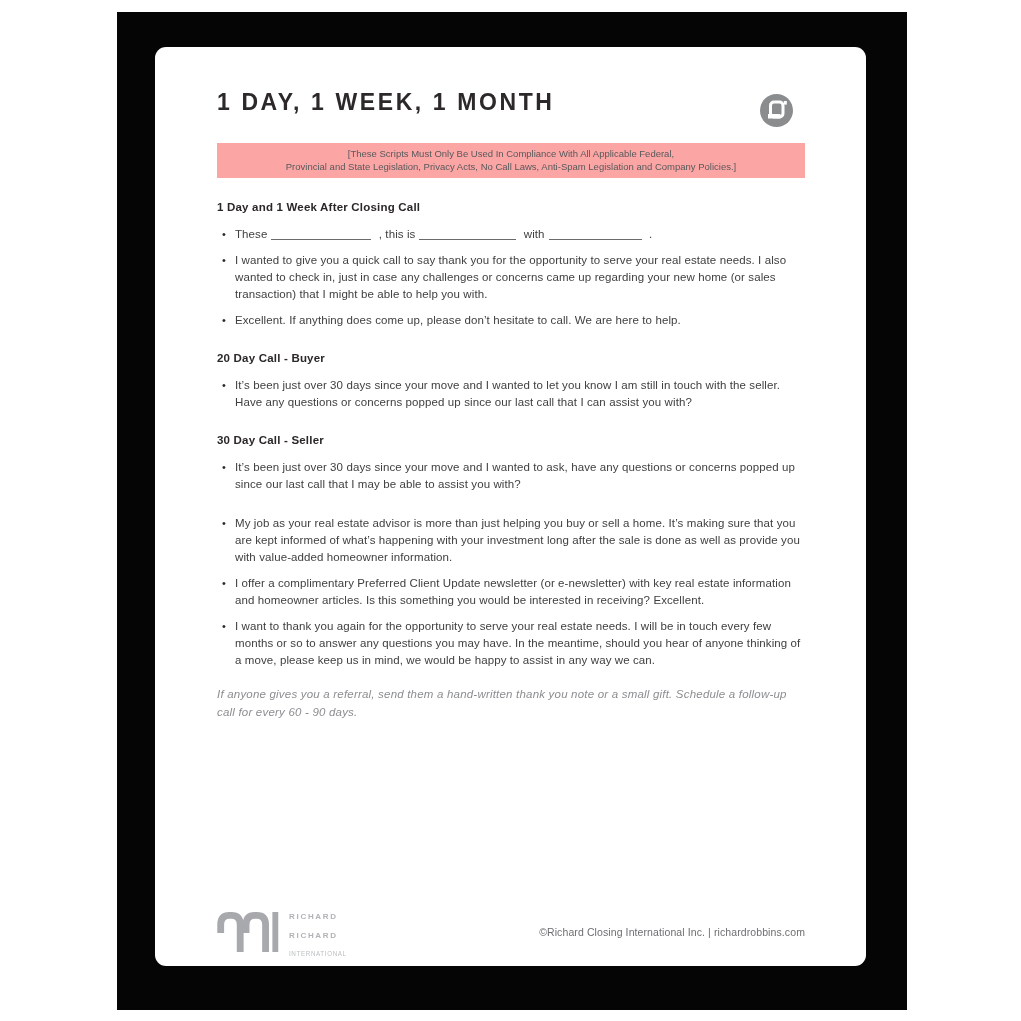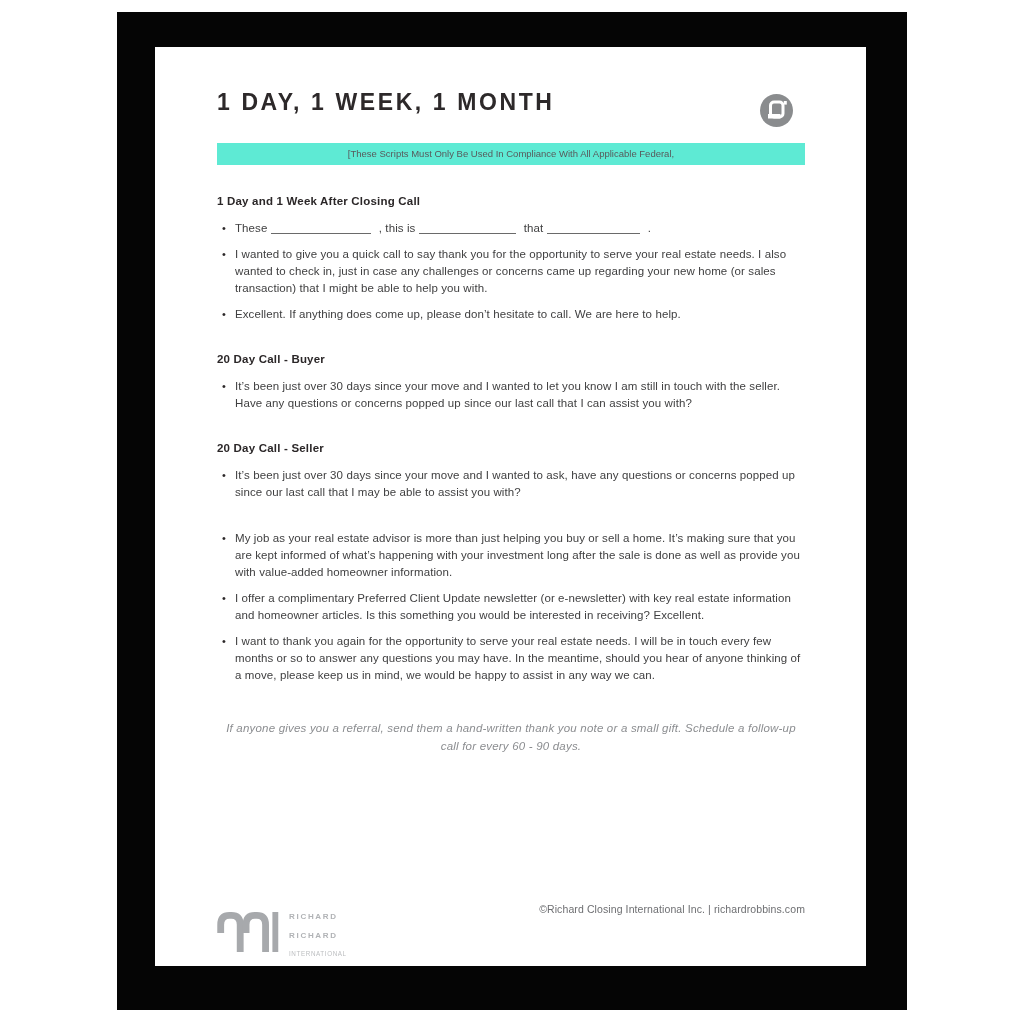--- a/index.html
+++ b/index.html
@@ -14,20 +14,21 @@
     position: absolute;
     left: 117px; top: 12px;
     width: 790px; height: 998px;
     background: #050505;
   }
   .page {
     position: absolute;
     left: 38px; top: 35px;
     width: 711px; height: 919px;
     background: #ffffff;
+    border-radius: 11px;
   }
   .content {
     padding: 41px 61px 0 62px;
     position: relative;
   }
   .doc-header {
     display: flex;
     justify-content: space-between;
     align-items: flex-start;
   }
@@ -39,28 +40,28 @@
     color: #2d292a;
   }
   .badge {
     width: 33px; height: 33px;
     margin-top: 6px;
     margin-right: 12px;
     flex: 0 0 auto;
   }
   .compliance {
     margin-top: 16px;
-    background: #5eead4;
+    background: #fca5a5;
     color: #58595b;
     font-size: 9.5px;
     line-height: 13px;
     text-align: center;
     padding: 4px 10px 5px;
   }
-  .section { margin-top: 29px; }
+  .section { margin-top: 22px; }
   .section h2 {
     font-size: 11.5px;
     line-height: 14px;
     font-weight: bold;
     color: #2b2728;
     letter-spacing: 0.2px;
     margin-bottom: 12px;
   }
   .bullet {
     display: flex;
@@ -80,33 +81,33 @@
     display: inline-block;
     width: 100px;
     height: 10px;
     border-bottom: 1px solid #6a6a6a;
     margin: 0 4px;
     vertical-align: -2px;
   }
   .blank.b2 { width: 97px; }
   .blank.b3 { width: 93px; }
   .footnote {
-    margin-top: 36px;
+    margin-top: 17px;
     font-style: italic;
     color: #8b8d90;
     font-size: 11.5px;
     line-height: 17.5px;
     letter-spacing: 0.2px;
-    text-align: center;
   }
   .doc-footer {
     position: absolute;
     left: 62px; right: 61px; top: 856px;
     display: flex;
     justify-content: space-between;
+    align-items: center;
   }
   .logo { display: flex; align-items: center; }
   .logo svg { display: block; }
   .logo-text { margin-left: 9px; padding-top: 2px; }
   .logo-line {
     font-size: 8px;
     font-weight: bold;
     letter-spacing: 1.7px;
     color: #b1b3b6;
     line-height: 12.5px;
@@ -141,48 +142,49 @@
             <circle cx="16.5" cy="16.5" r="16.5" fill="#8a8c8e"></circle>
             <rect x="10.5" y="8" width="12.5" height="15" rx="3.5" fill="none" stroke="#ffffff" stroke-width="3"></rect>
             <rect x="8" y="20" width="12.5" height="4.5" fill="#ffffff"></rect>
             <rect x="23.8" y="7" width="3" height="3.6" fill="#ffffff"></rect>
           </svg>
         </div>
       </div>
 
       <div class="compliance">
         <span>[These Scripts Must Only Be Used In Compliance With All Applicable Federal,</span><br>
+        <span>Provincial and State Legislation, Privacy Acts, No Call Laws, Anti-Spam Legislation and Company Policies.]</span>
       </div>
 
       <div class="section">
         <h2>1 Day and 1 Week After Closing Call</h2>
         <div class="bullet">
           <span class="dot">•</span>
-          <span class="btext"><span>These</span><span class="blank b1"></span> <span>, this is</span><span class="blank b2"></span> <span>that</span><span class="blank b3"></span> <span>.</span></span>
+          <span class="btext"><span>These</span><span class="blank b1"></span> <span>, this is</span><span class="blank b2"></span> <span>with</span><span class="blank b3"></span> <span>.</span></span>
         </div>
         <div class="bullet">
           <span class="dot">•</span>
           <span class="btext">I wanted to give you a quick call to say thank you for the opportunity to serve your real estate needs. I also wanted to check in, just in case any challenges or concerns came up regarding your new home (or sales transaction) that I might be able to help you with.</span>
         </div>
         <div class="bullet">
           <span class="dot">•</span>
           <span class="btext">Excellent. If anything does come up, please don’t hesitate to call. We are here to help.</span>
         </div>
       </div>
 
       <div class="section">
         <h2>20 Day Call - Buyer</h2>
         <div class="bullet">
           <span class="dot">•</span>
           <span class="btext">It’s been just over 30 days since your move and I wanted to let you know I am still in touch with the seller. Have any questions or concerns popped up since our last call that I can assist you with?</span>
         </div>
       </div>
 
       <div class="section">
-        <h2>20 Day Call - Seller</h2>
+        <h2>30 Day Call - Seller</h2>
         <div class="bullet">
           <span class="dot">•</span>
           <span class="btext">It’s been just over 30 days since your move and I wanted to ask, have any questions or concerns popped up since our last call that I may be able to assist you with?</span>
         </div>
       </div>
 
       <div class="section">
         <div class="bullet">
           <span class="dot">•</span>
           <span class="btext">My job as your real estate advisor is more than just helping you buy or sell a home. It’s making sure that you are kept informed of what’s happening with your investment long after the sale is done as well as provide you with value-added homeowner information.</span>

